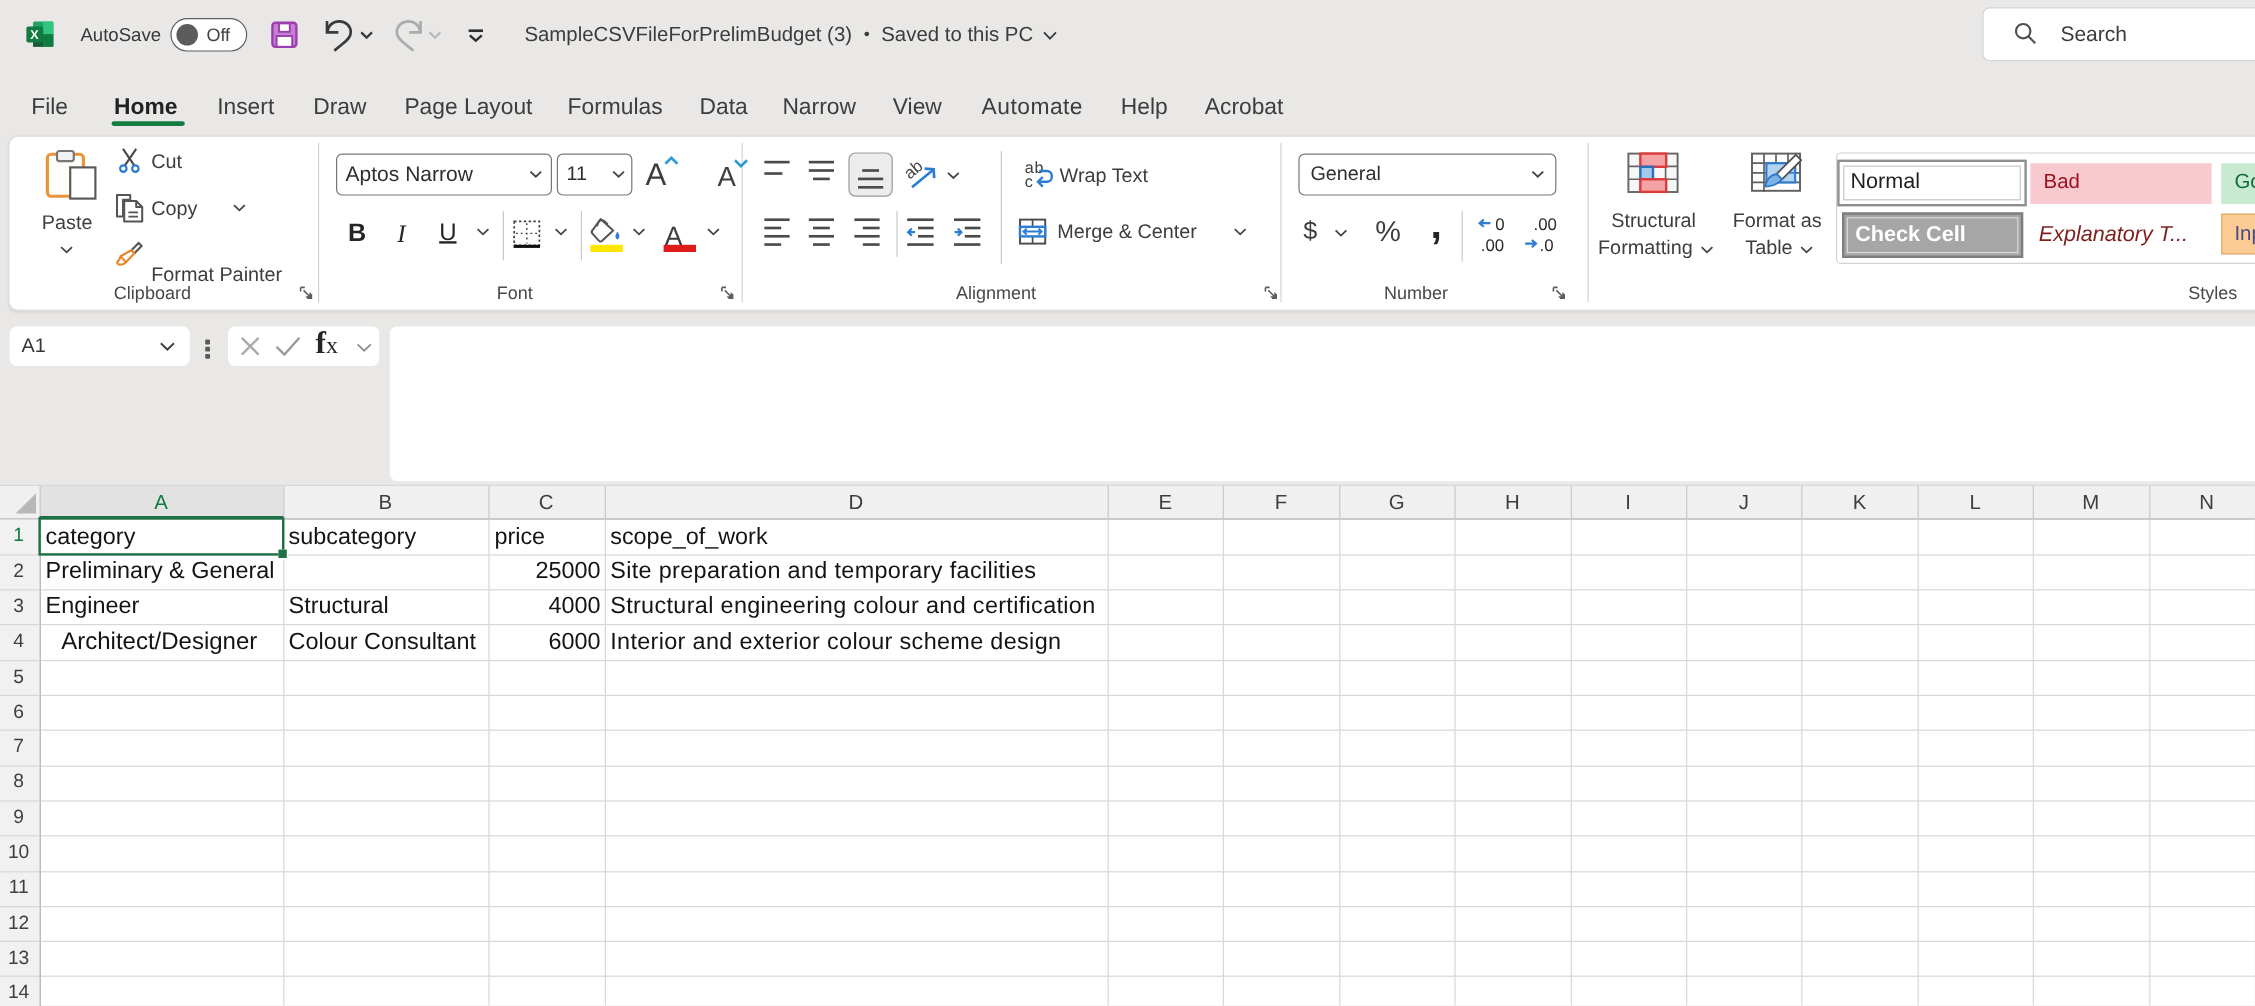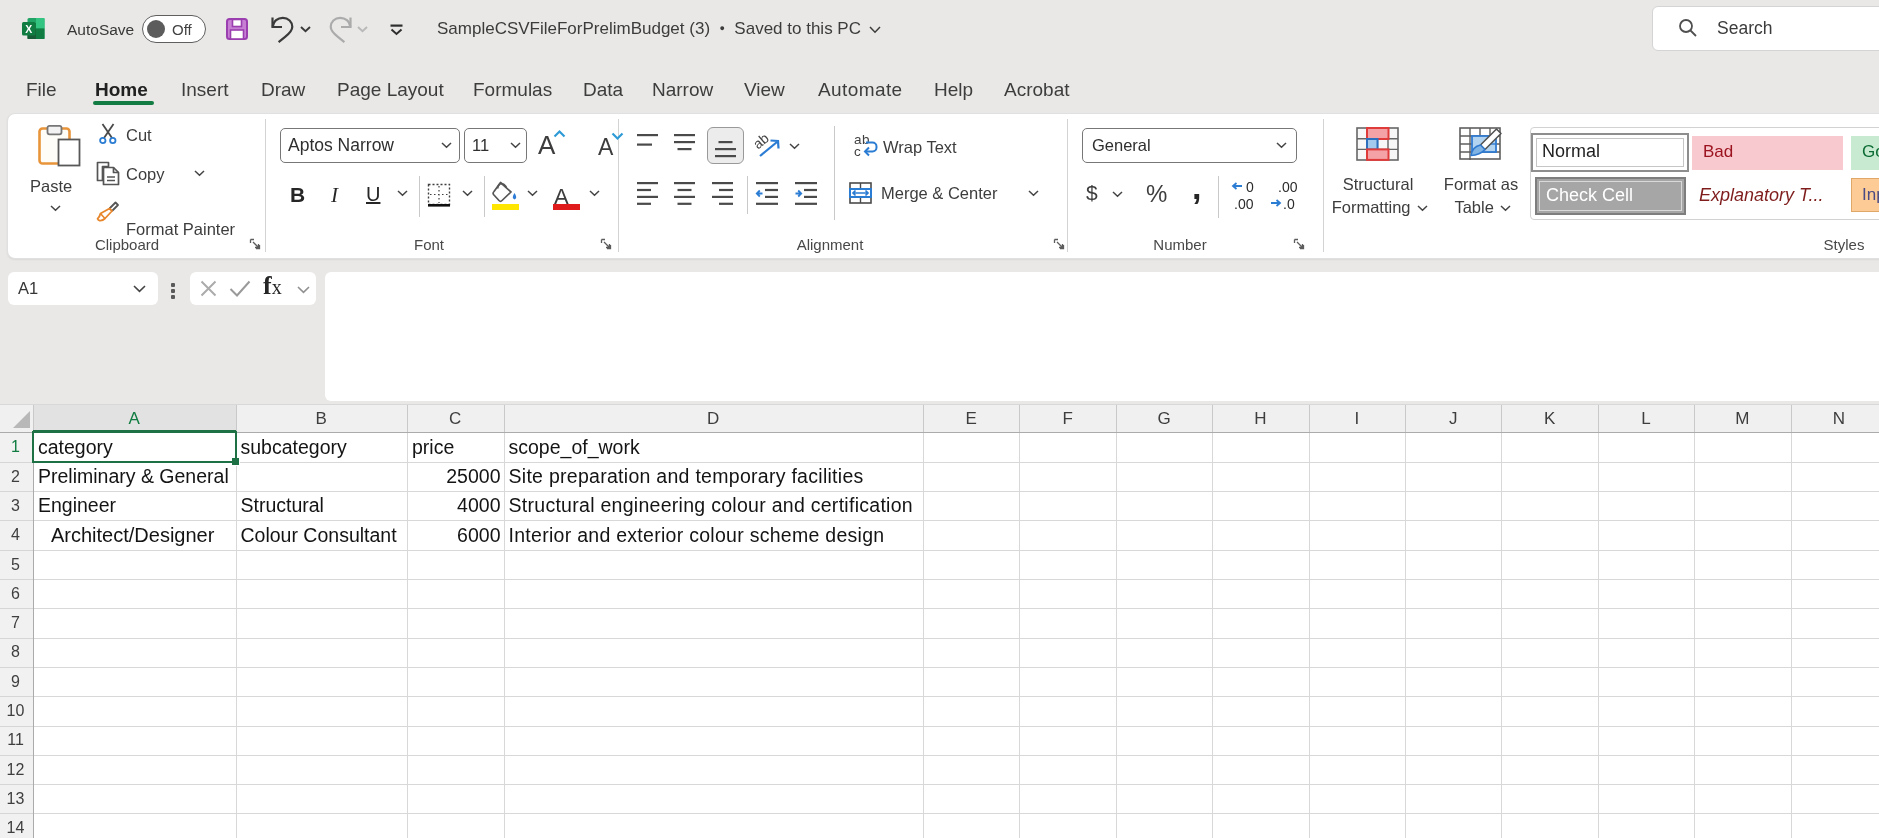--- a/index.html
+++ b/index.html
@@ -81,21 +81,21 @@
 <div class="sep" style="left:265px;top:119px;height:133px"></div>
 <div class="sep" style="left:618px;top:119px;height:133px"></div>
 <div class="sep" style="left:1067px;top:119px;height:133px"></div>
 <div class="sep" style="left:1323px;top:119px;height:133px"></div>
 
 <svg class="a" style="left:38px;top:125px" width="44" height="42" viewBox="0 0 44 42">
  <rect x="1.5" y="3.5" width="30" height="35" rx="3" fill="#fffdf8" stroke="#e8943a" stroke-width="2.6"></rect>
  <rect x="9.5" y="0.8" width="14" height="8.5" rx="2" fill="#f2f2f2" stroke="#767676" stroke-width="1.8"></rect>
  <rect x="20.5" y="14.5" width="21" height="26" fill="#fff" stroke="#585858" stroke-width="1.8"></rect>
 </svg>
-<div class="tx btxt" style="left:30px;top:177px;width:52px;">Paste</div>
+<div class="tx btxt" style="left:30px;top:177px;width:52px;text-align:center">Paste</div>
 <svg class="a" style="left:50px;top:205px" width="11" height="7" viewBox="0 0 11 7">
       <path d="M1 1l4.5 4.3L10 1" fill="none" stroke="#444" stroke-width="1.5"></path>
     </svg>
 <svg class="a" style="left:99px;top:123px" width="18" height="22" viewBox="0 0 18 22">
  <path d="M3.5 1 L13 15" stroke="#4a4a4a" stroke-width="1.8"></path>
  <path d="M14.5 1 L5 15" stroke="#4a4a4a" stroke-width="1.8"></path>
  <circle cx="3.8" cy="17.5" r="2.7" fill="none" stroke="#2b7cd3" stroke-width="1.8"></circle>
  <circle cx="13.8" cy="17.5" r="2.7" fill="none" stroke="#2b7cd3" stroke-width="1.8"></circle>
 </svg>
 <div class="tx btxt" style="left:126px;top:126px">Cut</div>
@@ -307,21 +307,21 @@
 <div class="a" style="left:1530px;top:127px;width:360px;height:93px;background:#fff;border:1px solid #d2d2d2;border-radius:4px"></div>
 <div class="a" style="left:1531px;top:133px;width:158px;height:39px;border:2px solid #8e8e8e;background:#fff"></div>
 <div class="a" style="left:1536px;top:138px;width:148px;height:29px;border:1px solid #c6c6c6;background:#fff"></div>
 <div class="tx" style="left:1542px;top:141px;font-size:18px;color:#1f1f1f">Normal</div>
 <div class="a" style="left:1692px;top:136px;width:151px;height:34px;background:#f8c9ce"></div>
 <div class="tx" style="left:1703px;top:142px;font-size:17px;color:#9c1320">Bad</div>
 <div class="a" style="left:1851px;top:136px;width:151px;height:34px;background:#c8ead0"></div>
 <div class="tx" style="left:1862px;top:142px;font-size:17px;color:#0c6b34">Good</div>
 <div class="a" style="left:1535px;top:177px;width:151px;height:38px;border:2px solid #7e7e7e;background:#a6a6a6"></div>
 <div class="a" style="left:1539px;top:181px;width:143px;height:30px;border:1px solid #d9d9d9;background:#a6a6a6"></div>
-<div class="tx" style="left:1546px;top:185px;font-size:18px;font-weight:normal;color:#fff">Check Cell</div>
+<div class="tx" style="left:1546px;top:185px;font-size:18px;font-weight:bold;color:#fff">Check Cell</div>
 <div class="tx" style="left:1699px;top:185px;font-size:18px;font-style:italic;color:#7f1d1d">Explanatory T...</div>
 <div class="a" style="left:1851px;top:178px;width:151px;height:34px;background:#fdcb95;border:1px solid #dfa868"></div>
 <div class="tx" style="left:1862px;top:185px;font-size:17px;color:#4a4a84">Input</div>
   </div>
 <div class="glabel" style="left:1794px;top:236px;width:100px">Styles</div>
 
 <div class="a" style="left:8px;top:272px;width:150px;height:33px;background:#fff;border-radius:6px"></div>
 <div class="tx" style="left:18px;top:279px;font-size:16.5px;color:#363636">A1</div>
 <svg class="a" style="left:133px;top:285px" width="13" height="8" viewBox="0 0 13 8">
     <path d="M1 1l5.5 5.3L12 1" fill="none" stroke="#444" stroke-width="1.6"></path>

